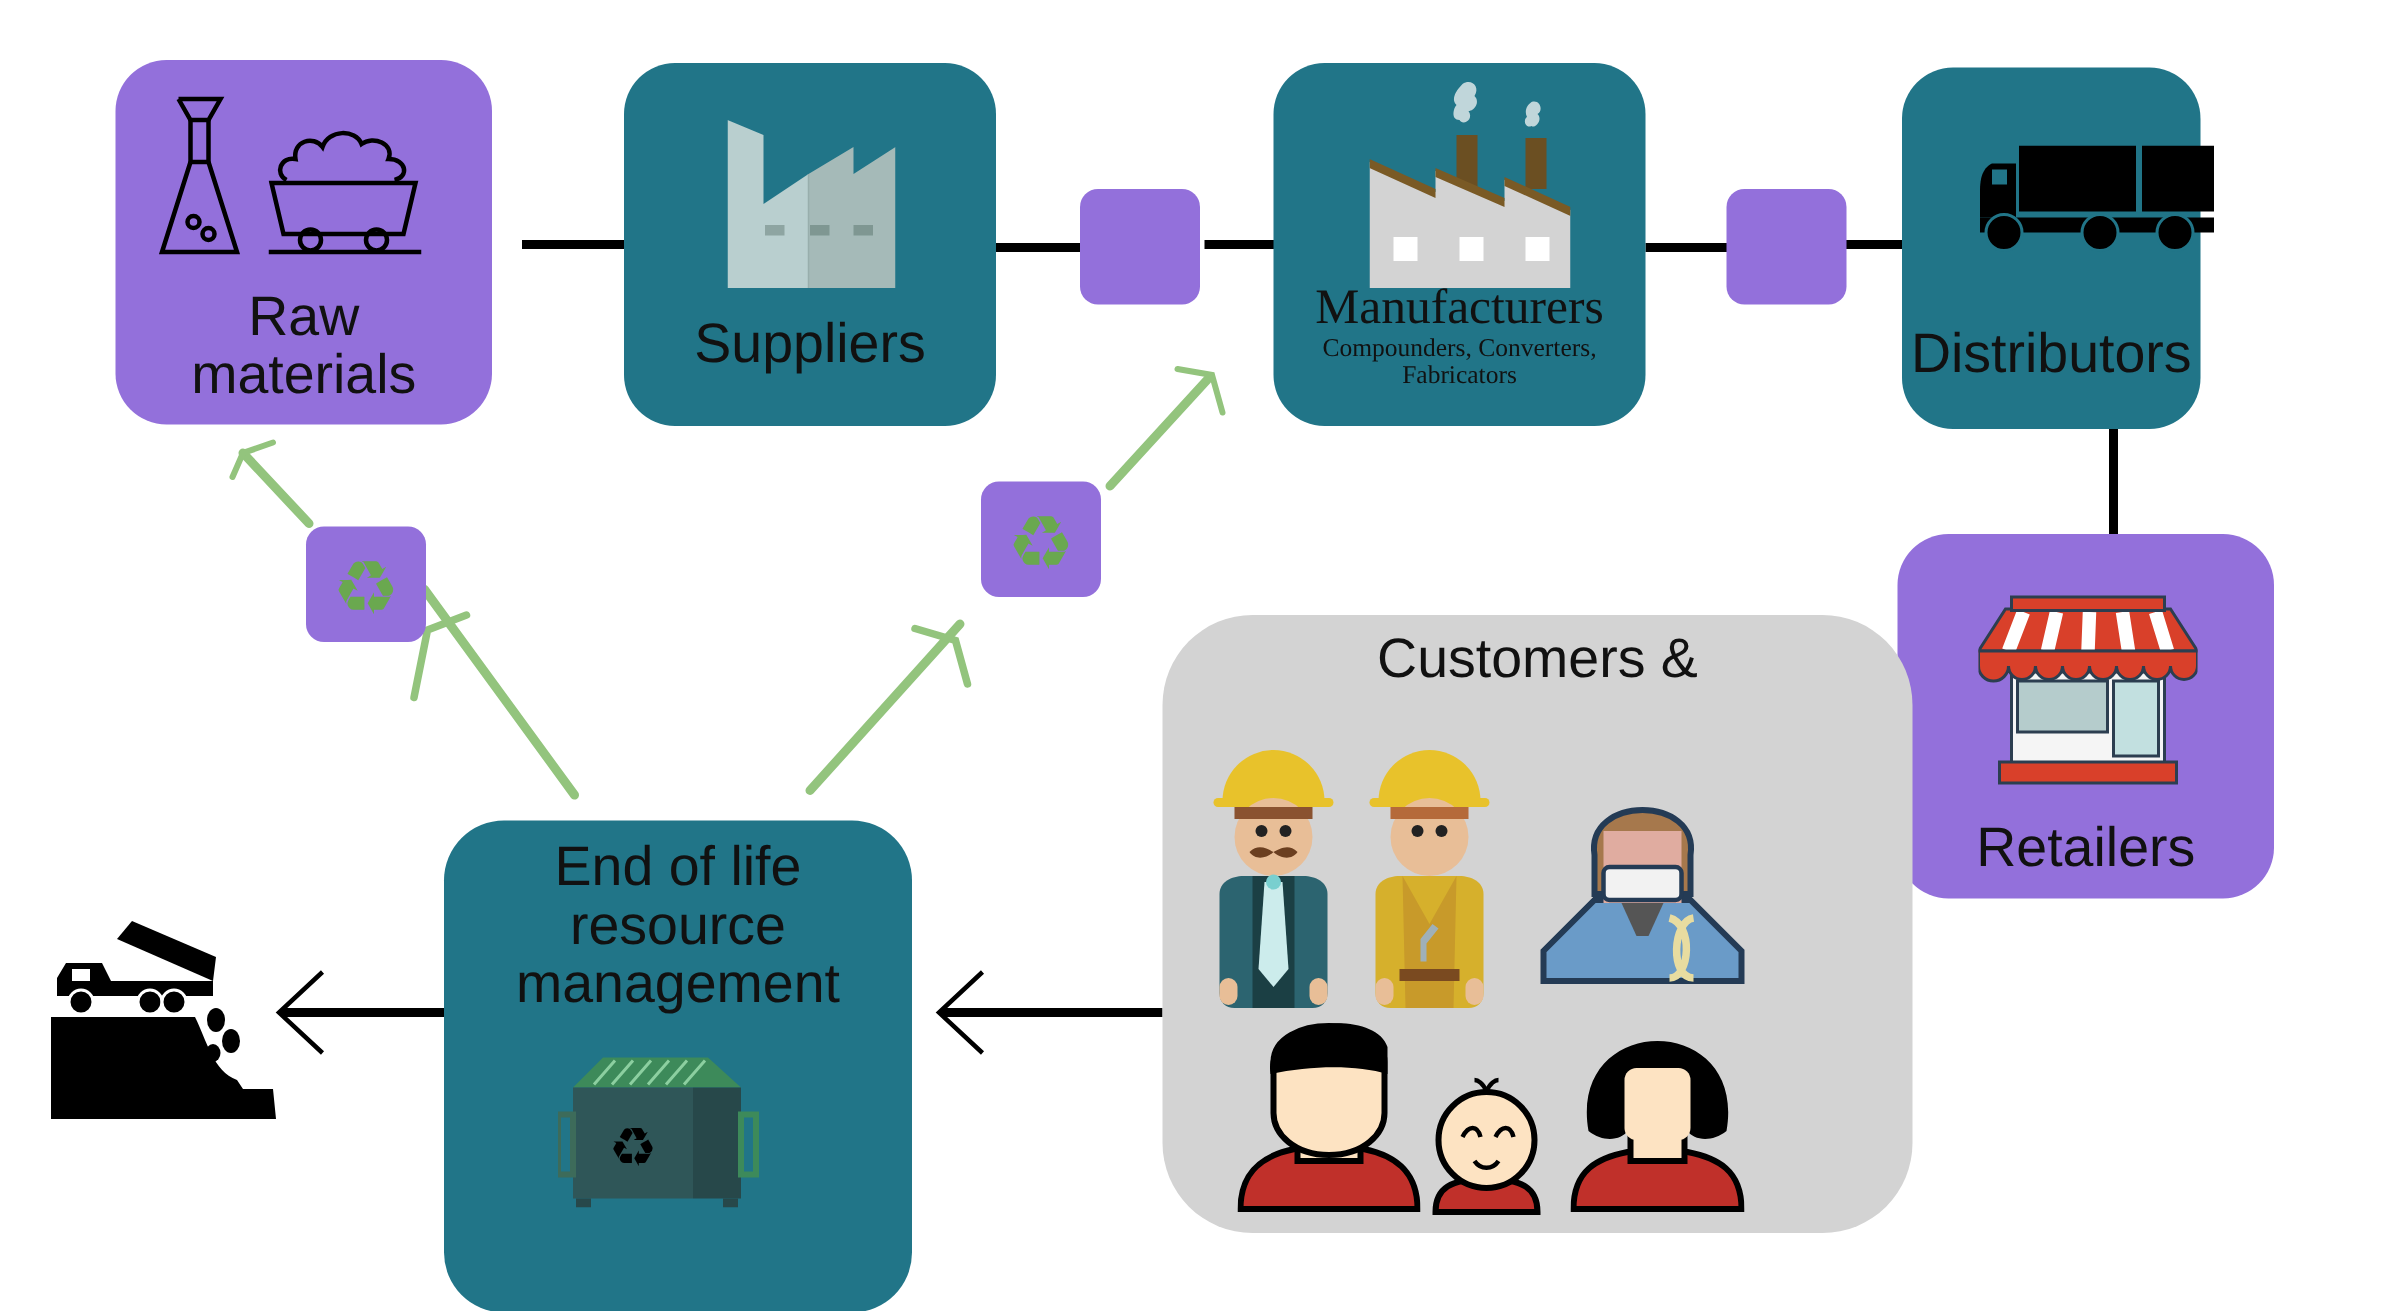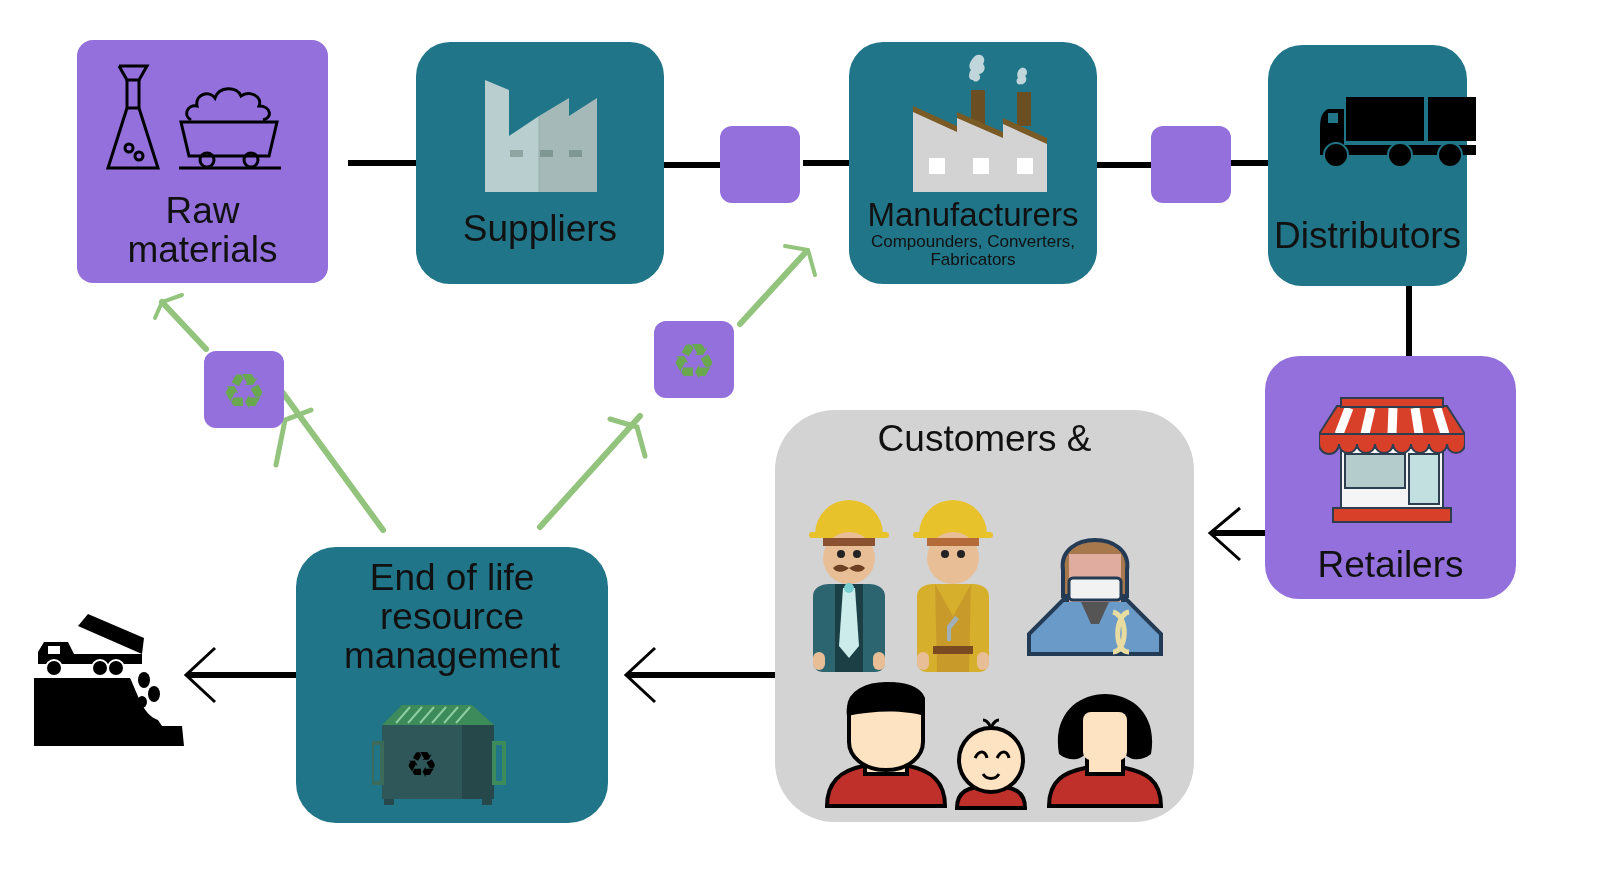--- a/index.html
+++ b/index.html
@@ -57,21 +57,21 @@
     <polyline points="155,318 162,302 182,295" stroke-width="4"></polyline>
 
     <line x1="540" y1="527" x2="640" y2="416"></line>
     <polyline points="610,419 637,427 645,456" stroke-width="5"></polyline>
 
     <line x1="740" y1="324" x2="805" y2="253"></line>
     <polyline points="785,246 808,250 815,275" stroke-width="4"></polyline>
   </g>
 </svg>
 
-<div class="node purple" style="left:77px;top:40px;width:251px;height:243px;border-radius:16px;">
+<div class="node purple" style="left:77px;top:40px;width:251px;height:243px;">
   <svg class="ic" style="left:28px;top:24px;" width="56" height="106" viewBox="0 0 56 106">
     <g stroke="#000" stroke-width="3" fill="none">
       <polyline points="14,2 42,2 34,16 22,16 14,2"></polyline>
       <line x1="22" y1="16" x2="22" y2="44"></line>
         <line x1="34" y1="16" x2="34" y2="44"></line>
       <line x1="22" y1="44" x2="34" y2="44"></line>
       <polyline points="22,44 3,104 53,104 34,44"></polyline>
       <circle cx="24" cy="84" r="4"></circle>
         <circle cx="34" cy="92" r="4"></circle>
     </g>
@@ -107,21 +107,21 @@
     <path d="M62,4 c6,-4 12,2 8,8 c4,4 0,10 -4,10 c4,6 -4,10 -6,6 c-6,0 -4,-8 -2,-10 c-4,-4 0,-10 4,-14z" fill="#c0d6da"></path>
     <path d="M108,16 c6,-2 8,6 4,8 c4,4 -2,10 -4,8 c-4,2 -6,-4 -3,-6 c-2,-4 0,-8 3,-10z" fill="#c0d6da"></path>
     <rect x="58" y="38" width="14" height="36" fill="#6b4f22"></rect>
     <rect x="104" y="40" width="14" height="34" fill="#6b4f22"></rect>
     <polygon points="0,56 44,76 44,62 90,82 90,68 134,88 134,140 0,140" fill="#d3d3d3"></polygon>
     <polygon points="0,54 44,74 44,60 90,80 90,66 134,86 134,92 90,72 90,86 44,66 44,80 0,60" fill="#7a5a25"></polygon>
     <rect x="16" y="106" width="16" height="16" fill="#fff"></rect>
     <rect x="60" y="106" width="16" height="16" fill="#fff"></rect>
     <rect x="104" y="106" width="16" height="16" fill="#fff"></rect>
   </svg>
-  <div class="label" style="top:156px;">
+  <div class="label" style="top:146px;font-family:Liberation Serif, serif;">
     <div class="big" style="font-size:33px;">Manufacturers</div>
     <div class="sub">Compounders, Converters,</div>
     <div class="sub">Fabricators</div>
   </div>
 </div>
 
 <div class="small" style="left:1151px;top:126px;width:80px;height:77px;"></div>
 
 <div class="node teal" style="left:1268px;top:45px;width:199px;height:241px;">
   <svg class="ic" style="left:52px;top:52px;" width="156" height="74" viewBox="0 0 156 74">
@@ -144,21 +144,21 @@
     <rect x="90" y="60" width="30" height="50" fill="#c2e0e0" stroke="#2c3e50" stroke-width="2"></rect>
     <polygon points="18,12 128,12 146,40 0,40" fill="#d9402a" stroke="#2c3e50" stroke-width="2"></polygon>
     <path d="M30,14 L20,40 M52,14 L46,40 M74,14 L73,40 M96,14 L100,40 M118,14 L126,40" stroke="#fff" stroke-width="9"></path>
     <rect x="22" y="4" width="102" height="9" fill="#d9402a" stroke="#2c3e50" stroke-width="2"></rect>
     <path d="M0,40 h146 v10 a9,9 0 0 1 -18,0 a9,9 0 0 1 -18,0 a9,9 0 0 1 -18,0 a9,9 0 0 1 -18,0 a9,9 0 0 1 -18,0 a9,9 0 0 1 -18,0 a9,9 0 0 1 -18,0 a9,9 0 0 1 -20,0z" fill="#d9402a" stroke="#2c3e50" stroke-width="2"></path>
     <rect x="14" y="114" width="118" height="14" fill="#d9402a" stroke="#2c3e50" stroke-width="2"></rect>
   </svg>
   <div class="label big" style="top:190px;">Retailers</div>
 </div>
 
-<div class="node grey" style="left:775px;top:410px;width:419px;height:412px;border-radius:60px;">
+<div class="node grey" style="left:775px;top:410px;width:500px;height:412px;border-radius:60px;">
   <div class="label big" style="top:10px;"><span>Customers &amp;</span><br></div>
 
   <svg class="ic" style="left:32px;top:86px;" width="84" height="178" viewBox="0 0 84 178">
     <path d="M8,38 a34,34 0 0 1 68,0z" fill="#e8c22b"></path>
       <rect x="2" y="36" width="80" height="6" rx="3" fill="#e8c22b"></rect>
     <circle cx="42" cy="62" r="26" fill="#e8be97"></circle>
     <rect x="16" y="42" width="52" height="8" fill="#8a5230"></rect>
     <circle cx="34" cy="58" r="4" fill="#222"></circle>
       <circle cx="50" cy="58" r="4" fill="#222"></circle>
     <path d="M26,72 c6,-6 12,-2 16,0 c4,-2 10,-6 16,0 c-4,6 -12,4 -16,0 c-4,4 -12,6 -16,0z" fill="#6b3f20"></path>
@@ -210,21 +210,21 @@
   </svg>
 
   <svg class="ic" style="left:272px;top:274px;" width="116" height="124" viewBox="0 0 116 124">
     <path d="M2,122 c0,-26 16,-34 36,-38 l40,0 c20,4 36,12 36,38z" fill="#c0302a" stroke="#000" stroke-width="4"></path>
     <rect x="40" y="66" width="36" height="24" fill="#fde3c2" stroke="#000" stroke-width="4"></rect>
     <path d="M12,70 c-14,-80 106,-80 92,0 c-10,8 -22,6 -26,0 l-40,0 c-4,6 -16,8 -26,0z" fill="#000"></path>
     <rect x="36" y="28" width="44" height="48" rx="8" fill="#fde3c2"></rect>
   </svg>
 </div>
 
-<div class="node teal" style="left:296px;top:547px;width:312px;height:276px;border-radius:40px;">
+<div class="node teal" style="left:296px;top:547px;width:312px;height:328px;border-radius:40px;">
   <div class="label big" style="top:12px;"><span>End of life</span><br><span>resource</span><br><span>management</span></div>
   <svg class="ic" style="left:76px;top:156px;" width="136" height="102" viewBox="0 0 136 102">
     <polygon points="10,22 30,2 100,2 122,22" fill="#3d8a5a"></polygon>
     <path d="M36,20 l14,-16 M48,20 l14,-16 M60,20 l14,-16 M72,20 l14,-16 M84,20 l14,-16 M24,20 l14,-16" stroke="#8ccfa0" stroke-width="2"></path>
     <rect x="10" y="22" width="80" height="74" fill="#2f5658"></rect>
     <rect x="90" y="22" width="32" height="74" fill="#27484a"></rect>
     <rect x="0" y="40" width="10" height="40" fill="none" stroke="#3d6b5a" stroke-width="4"></rect>
     <rect x="122" y="40" width="10" height="40" fill="none" stroke="#3d8a5a" stroke-width="4"></rect>
     <rect x="12" y="96" width="10" height="6" fill="#27484a"></rect>
       <rect x="110" y="96" width="10" height="6" fill="#27484a"></rect>

